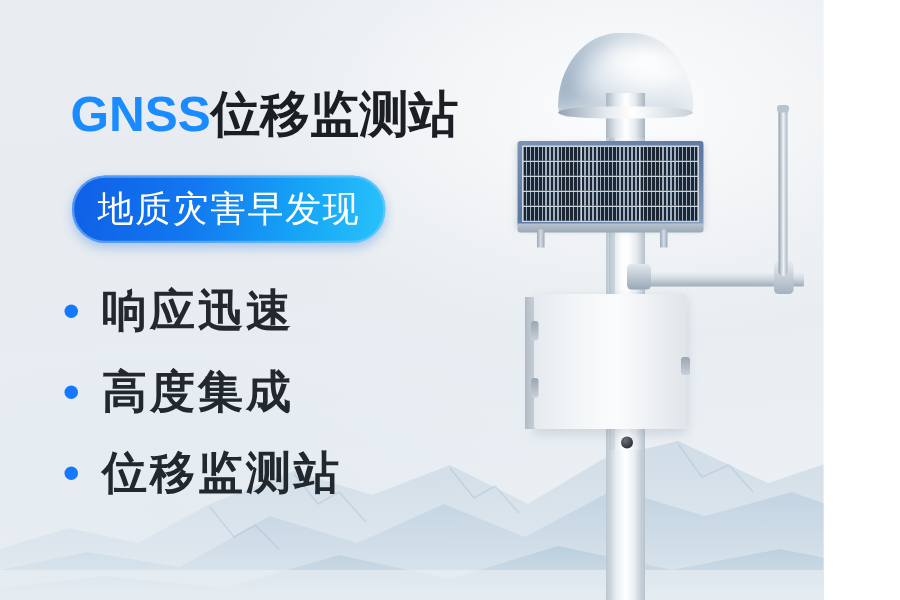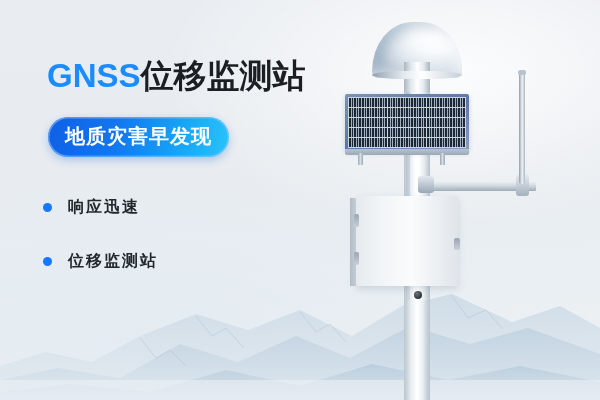--- a/index.html
+++ b/index.html
@@ -8,21 +8,21 @@
   }
   body {
     width: 600px;
     height: 400px;
     overflow: hidden;
     font-family: "Liberation Sans", "DejaVu Sans", sans-serif;
   }
 
   #poster {
     position: relative;
-    width: 600px;
+    width: 549px;
     height: 400px;
     overflow: hidden;
     background: linear-gradient(178deg, #e9edf1 0%, #e8ecf0 40%, #e9eef2 62%, #eef2f5 100%);
   }
 
   
   .sky-glow {
     position: absolute;
     left: 0; top: 0;
     width: 100%; height: 100%;
@@ -262,22 +262,22 @@
   .badge {
     position: absolute;
     left: 48px;
     top: 117px;
     padding: 6px 17px 7px 17px;
     border-radius: 22px;
     background: linear-gradient(100deg, #0f5fe6 0%, #1277f0 38%, #16a4f6 72%, #29c3fb 100%);
     box-shadow: 0 3px 8px rgba(24,110,225,0.32),
                 inset 0 0 0 1.5px rgba(140,200,255,0.55);
     color: #ffffff;
-    font-size: 20px;
-    font-weight: 700;
+    font-size: 24px;
+    font-weight: 400;
     letter-spacing: 1px;
     white-space: nowrap;
   }
 
   .features {
     position: absolute;
     left: 43px;
     top: 180px;
     list-style: none;
     margin: 0;
@@ -290,21 +290,21 @@
   }
   .dot {
     width: 9px;
     height: 9px;
     border-radius: 50%;
     background: #1677ff;
     margin-right: 16px;
     flex: none;
   }
   .feature-label {
-    font-size: 16px;
+    font-size: 30px;
     font-weight: 700;
     color: #23282e;
     letter-spacing: 2px;
     white-space: nowrap;
   }
 </style>
 </head>
 <body>
 
 <div id="poster">
@@ -396,17 +396,21 @@
 
   <div class="badge">地质灾害早发现</div>
 
   <ul class="features">
     <li class="feature">
       <span class="dot"></span>
       <span class="feature-label">响应迅速</span>
     </li>
     <li class="feature">
       <span class="dot"></span>
+      <span class="feature-label">高度集成</span>
+    </li>
+    <li class="feature">
+      <span class="dot"></span>
       <span class="feature-label">位移监测站</span>
     </li>
   </ul>
 
 </div>
 
 </body></html>

